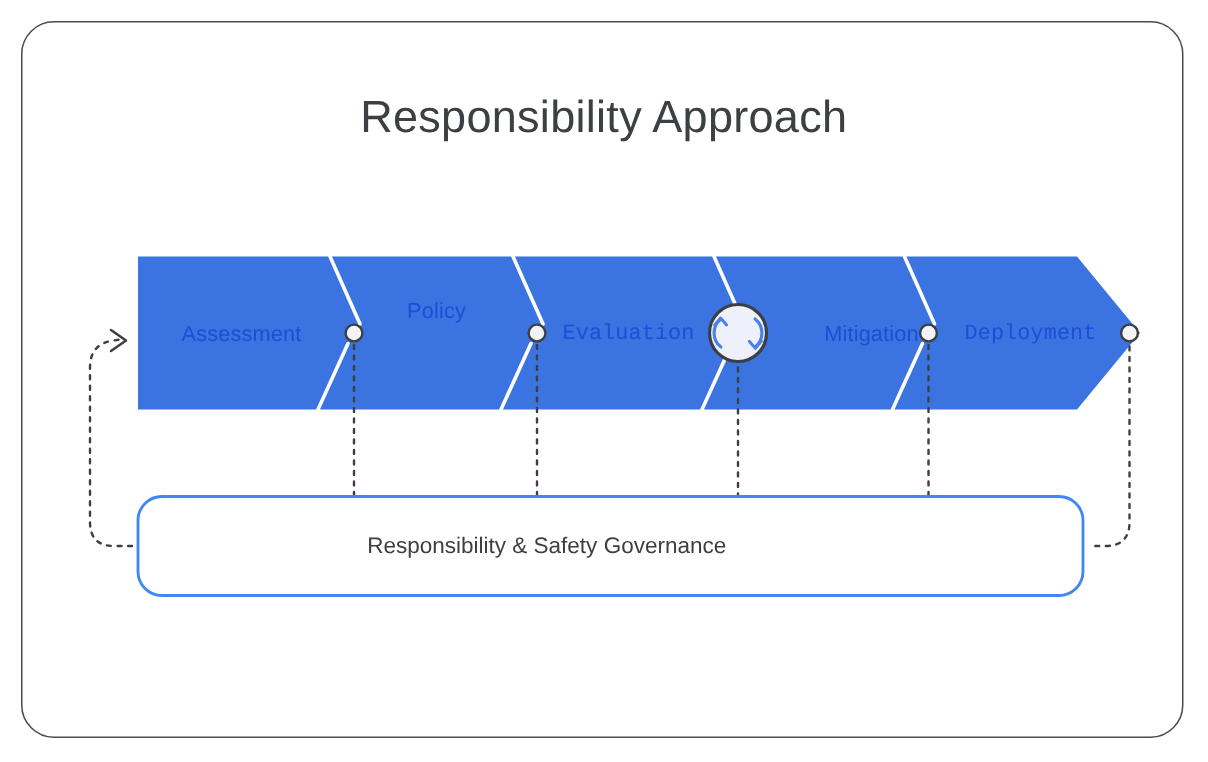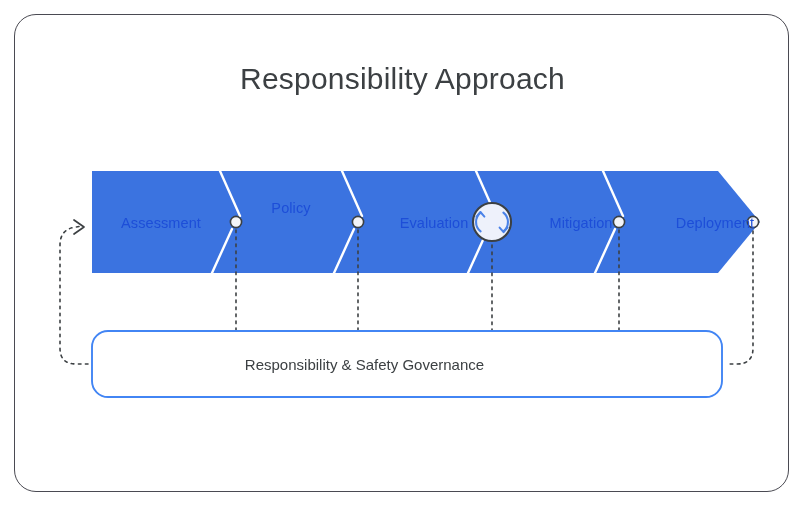--- a/index.html
+++ b/index.html
@@ -115,19 +115,19 @@
       <path d="M 480.6,231.4 A 12 12 0 0 1 480.6,212.6" stroke="#4a82e8" stroke-width="2.1" fill="none" stroke-linecap="round"></path>
       <path d="M 499.6,227.6 L 503.6,232.2 L 507.6,227.4" stroke="#4a82e8" stroke-width="2.0" fill="none" stroke-linecap="round" stroke-linejoin="round"></path>
       <path d="M 484.4,216.6 L 480.4,212.0 L 476.4,216.8" stroke="#4a82e8" stroke-width="2.0" fill="none" stroke-linecap="round" stroke-linejoin="round"></path>
     </g>
 
     <rect x="92" y="331" width="630" height="66" rx="16" ry="16" fill="#ffffff" stroke="#4285f4" stroke-width="1.9"></rect>
   </svg>
 
   <div class="stage-label" style="left:161px; top:223px;">Assessment</div>
   <div class="stage-label" style="left:291px; top:208px;">Policy</div>
-  <div class="stage-label" style="left:434px; top:223px;">Evaluation</div>
+  <div class="stage-label" style="left:419px; top:223px;font-family:Liberation Mono, monospace;">Evaluation</div>
   <div class="stage-label" style="left:556px; top:223px;margin-left:25px;">Mitigation</div>
-  <div class="stage-label" style="left:715px; top:223px;">Deployment</div>
+  <div class="stage-label" style="left:687px; top:223px;font-family:Liberation Mono, monospace;">Deployment</div>
 
   <div class="gov-label">Responsibility &amp; Safety Governance</div>
 
 </div>
 
 </body></html>

